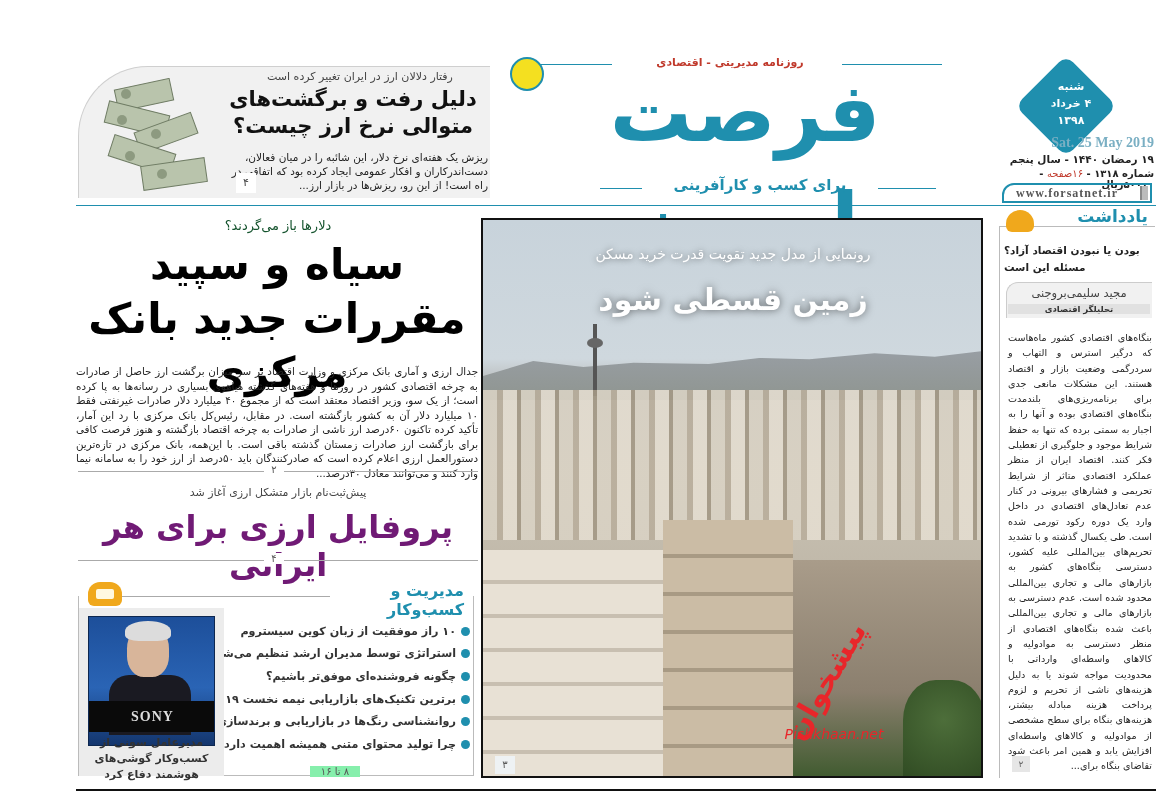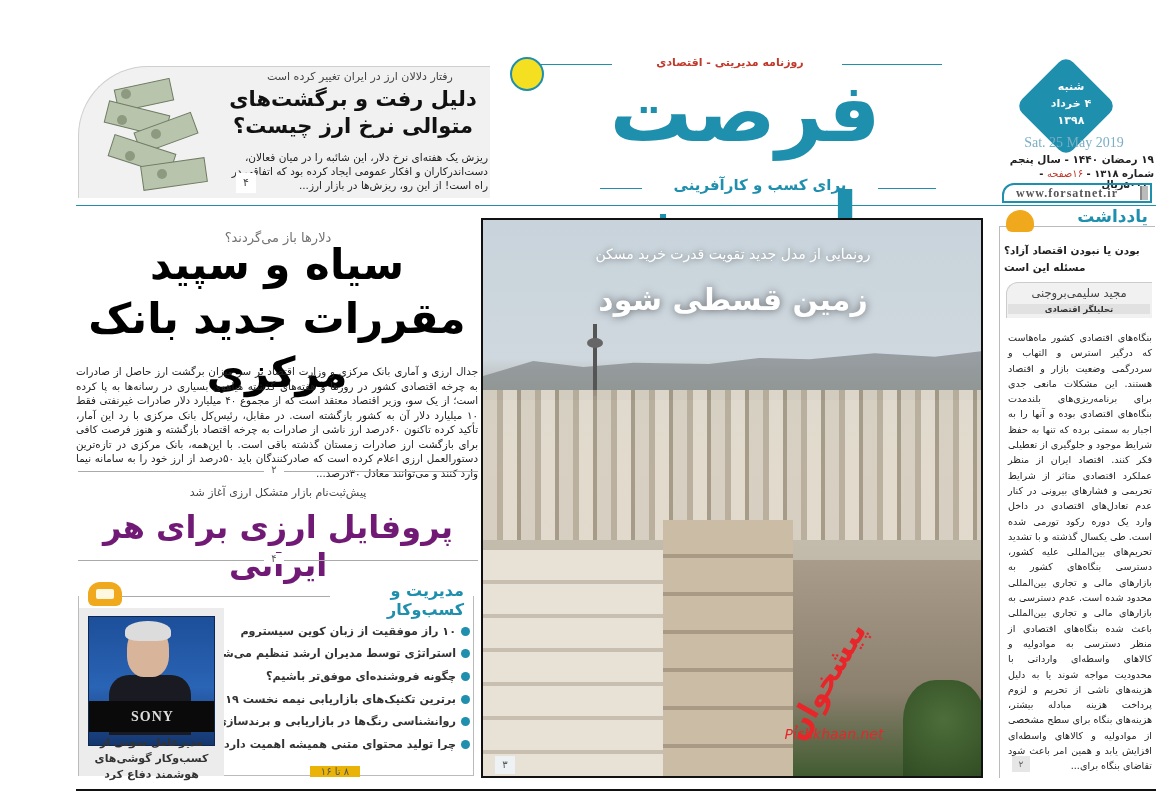--- a/index.html
+++ b/index.html
@@ -15,30 +15,30 @@
   #teaser-page { left: 236px; top: 173px; width: 20px; height: 20px; background: #fff; text-align: center; font-size: 11px; color: #444; line-height: 20px; }
   #money-art { left: 96px; top: 78px; width: 124px; height: 118px; }
   #logo-tagline-top { left: 620px; top: 56px; width: 220px; text-align: center; font-size: 11px; color: #c0392b; font-weight: bold; }
   #logo-main { left: 500px; top: 58px; width: 490px; text-align: center; font-size: 82px; font-weight: bold; color: #1f8fae; letter-spacing: -2px; line-height: 110px; }
   #logo-tagline-bottom { left: 640px; top: 176px; width: 240px; text-align: center; font-size: 15px; color: #1f8fae; font-weight: bold; }
   .logo-rule { height: 1px; background: #1f8fae; }
   #sun-icon { left: 510px; top: 57px; width: 34px; height: 34px; border-radius: 50%; background: #f4e020; border: 2px solid #1f8fae; }
 
   #date-badge { left: 1030px; top: 70px; width: 72px; height: 72px; background: #1f8fae; transform: rotate(45deg); border-radius: 10px; }
   #date-badge-text { left: 1038px; top: 78px; width: 66px; text-align: center; color: #fff; font-size: 11px; line-height: 17px; font-weight: bold; }
-  #date-en { left: 994px; top: 135px; width: 160px; text-align: center; font-family: "Liberation Serif", serif; font-size: 14px; font-weight: normal; color: #7aafc3; }
+  #date-en { left: 994px; top: 135px; width: 160px; text-align: right; font-family: "Liberation Serif", serif; font-size: 14px; font-weight: bold; color: #7aafc3; }
   #date-hijri { left: 994px; top: 153px; width: 160px; text-align: right; font-size: 10.5px; font-weight: bold; color: #222; }
   #issue-info { left: 994px; top: 168px; width: 160px; text-align: right; font-size: 10px; font-weight: bold; color: #222; }
   #issue-info .pages { color: #c0392b; font-weight: normal; }
   #website { left: 1002px; top: 183px; width: 150px; height: 20px; border: 2px solid #1f8fae; border-top-left-radius: 12px; direction: ltr; font-family: "Liberation Serif", serif; font-size: 12px; font-weight: bold; color: #555; padding-left: 12px; line-height: 17px; letter-spacing: 1px; }
   #website-bar { left: 1140px; top: 186px; width: 8px; height: 14px; background: #bbb; border-left: 2px solid #888; }
   #mast-rule { left: 76px; top: 205px; width: 1080px; height: 1px; background: #1f8fae; }
 
   
-  #lead-kicker { left: 78px; top: 218px; width: 400px; text-align: center; font-size: 13px; color: #737373; margin-top: 12px; }
+  #lead-kicker { left: 78px; top: 218px; width: 400px; text-align: center; font-size: 13px; color: #14532d; }
   #lead-title { left: 72px; top: 238px; width: 410px; text-align: center; font-size: 42px; font-weight: bold; line-height: 54px; color: #000; font-family: "DejaVu Sans", sans-serif; }
   #lead-body { left: 76px; top: 364px; width: 402px; text-align: justify; text-align-last: right; font-size: 10.3px; line-height: 14.5px; color: #222; }
   .sep { height: 1px; background: #aaa; }
   .sep-num { font-size: 10px; color: #555; text-align: center; width: 20px; background: #fff; }
   #sub-kicker { left: 78px; top: 486px; width: 400px; text-align: center; font-size: 11px; color: #444; }
   #sub-title { left: 78px; top: 508px; width: 400px; text-align: center; font-size: 32px; font-weight: bold; color: #701a75; }
 
   #biz-box { left: 78px; top: 596px; width: 396px; height: 180px; border: 1px solid #bbb; border-top: none; }
   #biz-header-line { left: 90px; top: 596px; width: 300px; height: 1px; background: #aaa; }
   #biz-title { left: 330px; top: 581px; width: 138px; text-align: right; font-size: 16px; font-weight: bold; color: #1f8fae; background: #fff; padding-right: 4px; }
@@ -48,21 +48,21 @@
   .biz-item { display: flex; align-items: center; justify-content: flex-start; height: 22.6px; font-size: 11.2px; font-weight: bold; color: #333; white-space: nowrap; }
   .biz-bullet { width: 9px; height: 9px; border-radius: 50%; background: #1f8fae; margin-left: 5px; flex: 0 0 auto; }
   #biz-photo-bg { left: 79px; top: 608px; width: 145px; height: 168px; background: #ececec; }
   #biz-photo { left: 88px; top: 616px; width: 127px; height: 130px; background: linear-gradient(180deg,#1d4f9a 0%,#2a64b5 55%,#14366e 100%); overflow: hidden; border: 1px solid #0d2750; }
   #sony-face { left: 38px; top: 8px; width: 42px; height: 52px; background: #d8b59a; border-radius: 45% 45% 40% 40%; }
   #sony-hair { left: 36px; top: 4px; width: 46px; height: 20px; background: #dcdcdc; border-radius: 50% 50% 30% 30%; }
   #sony-suit { left: 20px; top: 58px; width: 82px; height: 60px; background: #1a1a22; border-radius: 20px 20px 0 0; }
   #sony-podium { left: 0; top: 84px; width: 127px; height: 31px; background: #0a0a0a; }
   #sony-label { left: 0; top: 92px; width: 127px; text-align: center; color: #ddd; font-family: "Liberation Serif", serif; font-weight: bold; font-size: 14px; letter-spacing: 1px; direction: ltr; }
   #biz-caption { left: 80px; top: 735px; width: 143px; text-align: center; font-size: 11px; font-weight: bold; line-height: 16px; color: #333; }
-  #biz-pages { left: 310px; top: 766px; width: 50px; text-align: center; font-size: 10px; color: #555; background: #eab308; }
+  #biz-pages { left: 310px; top: 766px; width: 50px; text-align: center; font-size: 10px; color: #555; background: #86efac; }
 
   
   #main-photo { left: 481px; top: 218px; width: 502px; height: 560px; border: 2px solid #111; overflow: hidden; background: linear-gradient(180deg,#c8d3db 0%,#cfd8de 25%,#b7b9b8 30%,#c9c2b3 45%,#bdb5a6 70%,#a79e8f 100%); }
   #photo-mountains { left: 0; top: 120px; width: 502px; height: 60px; background: linear-gradient(180deg,#9aa0a8,#8f9590); clip-path: polygon(0 60%,10% 35%,20% 45%,30% 38%,45% 40%,55% 30%,65% 32%,78% 22%,90% 28%,100% 18%,100% 100%,0 100%); }
   #photo-tower-shaft { left: 110px; top: 104px; width: 4px; height: 72px; background: #555; }
   #photo-tower-pod { left: 104px; top: 118px; width: 16px; height: 10px; background: #666; border-radius: 50%; }
   #photo-city { left: 0; top: 170px; width: 502px; height: 150px; background: repeating-linear-gradient(90deg,#d9d2c4 0 14px,#b9ae9c 14px 20px,#e4ddd0 20px 34px,#a39885 34px 38px); opacity: .9; }
   #photo-bldg-left { left: 0; top: 330px; width: 180px; height: 230px; background: repeating-linear-gradient(180deg,#e8e1d5 0 30px,#c8bfb1 30px 34px); }
   #photo-bldg-mid { left: 180px; top: 300px; width: 130px; height: 260px; background: repeating-linear-gradient(180deg,#cbbca5 0 34px,#a89a84 34px 38px); }
   #photo-bldg-right { left: 310px; top: 340px; width: 192px; height: 220px; background: linear-gradient(180deg,#a99c8a 0%,#8b7f6e 60%,#3e5a2e 100%); }

